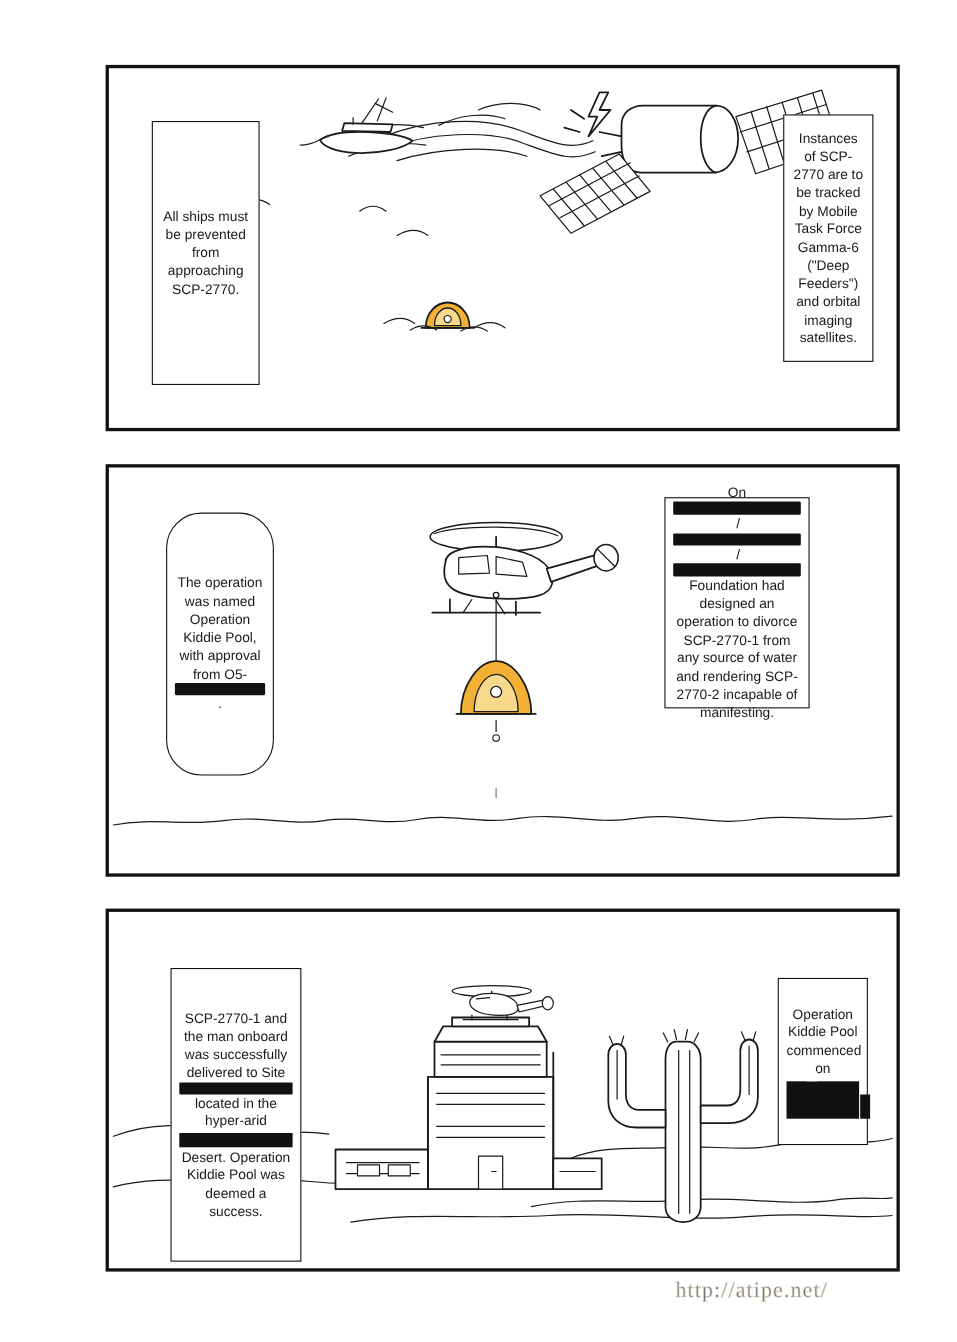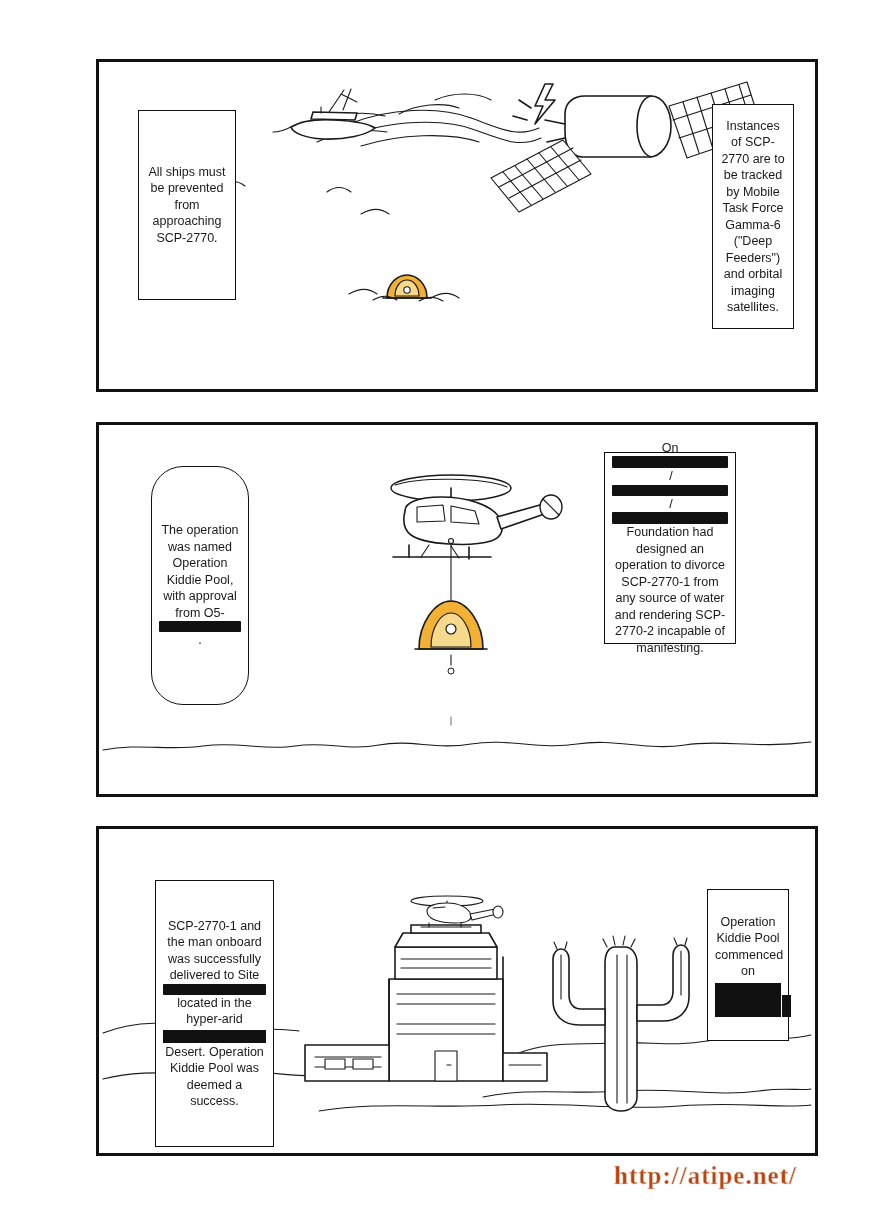--- a/index.html
+++ b/index.html
@@ -45,21 +45,21 @@
     align-items: center;
     justify-content: center;
     text-align: center;
     font-size: 12.5px;
     line-height: 1.32;
     padding: 6px 7px;
     z-index: 6;
   }
   .caption span { display: block; width: 100%; }
 
-  #cap-ships      { left: 138px; top: 110px; width: 98px;  height: 190px; }
+  #cap-ships      { left: 138px; top: 110px; width: 98px;  height: 240px; }
   #cap-instances  { left: 712px; top: 104px; width: 82px;  height: 225px; }
   #cap-incident   { left: 739px; top: 404px; width: 66px;  height: 142px; }
   #cap-operation  { left: 151px; top: 466px; width: 98px;  height: 239px; border-radius: 32px; }
   #cap-on-date    { left: 604px; top: 452px; width: 132px; height: 192px; }
   #cap-site       { left: 155px; top: 880px; width: 119px; height: 267px; }
   #cap-commenced  { left: 707px; top: 853px; width: 82px;  height: 152px; margin-top: 36px; }
 
   
   .redact {
     display: inline-block;
@@ -109,26 +109,25 @@
     height: 9px;
     background: #fff;
   }
 
   
   #watermark {
     position: absolute;
     left: 614px;
     top: 1162px;
     font-family: "Liberation Serif", serif;
-    font-size: 25px;
+    font-size: 20px;
     letter-spacing: 1px;
-    color: #c2410c;
+    color: #737373;
     -webkit-text-stroke: 0.6px #d8d2c2;
     user-select: none;
-    font-weight: bold;
   }
 
   svg { display: block; }
   .ink { fill: none; stroke: #1a1a1a; stroke-width: 1.6; stroke-linecap: round; stroke-linejoin: round; }
   .ink-thin { fill: none; stroke: #1a1a1a; stroke-width: 1.1; stroke-linecap: round; stroke-linejoin: round; }
   .ink-fillw { fill: #ffffff; stroke: #1a1a1a; stroke-width: 1.6; stroke-linejoin: round; }
   .ink-fillw-thin { fill: #ffffff; stroke: #1a1a1a; stroke-width: 1.1; stroke-linejoin: round; }
   .buoy { fill: #f2b134; stroke: #1a1a1a; stroke-width: 1.6; stroke-linejoin: round; }
   .buoy-light { fill: #f7d98b; stroke: #1a1a1a; stroke-width: 1.2; stroke-linejoin: round; }
 </style>

